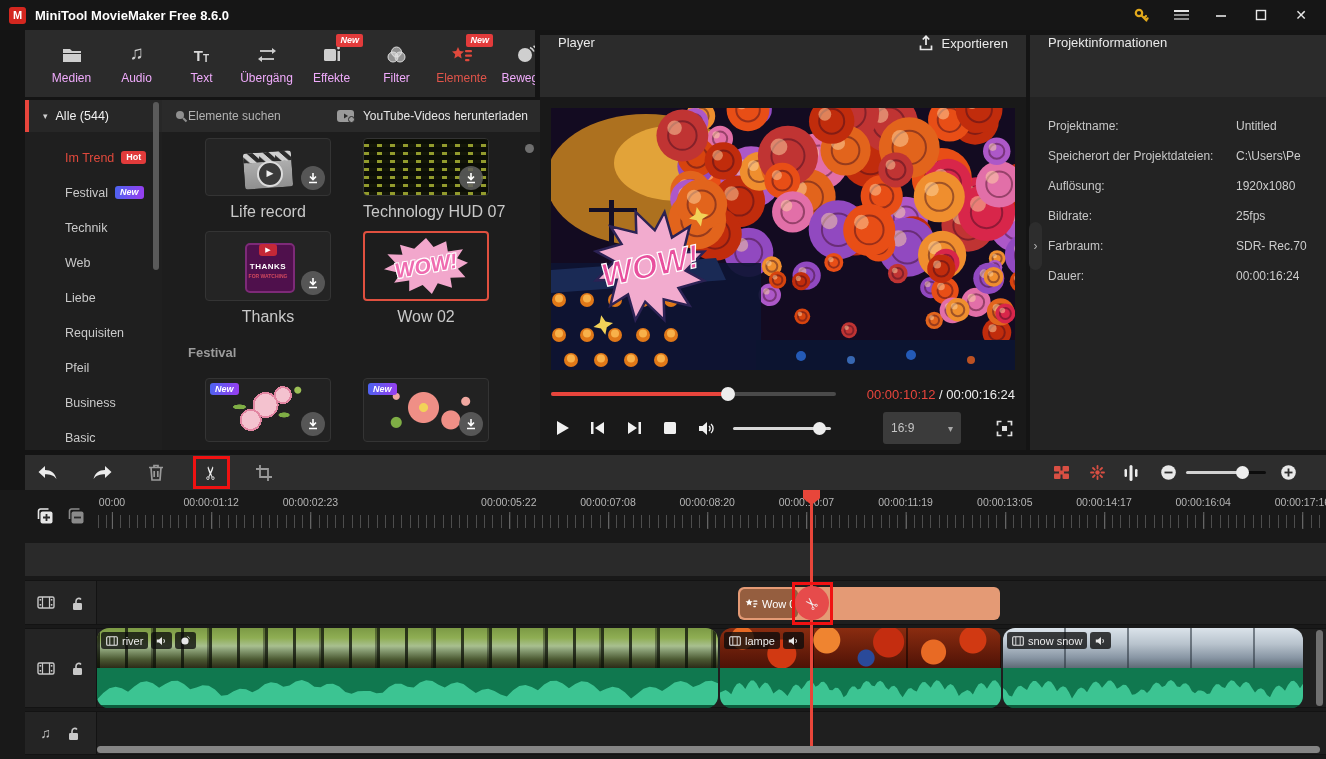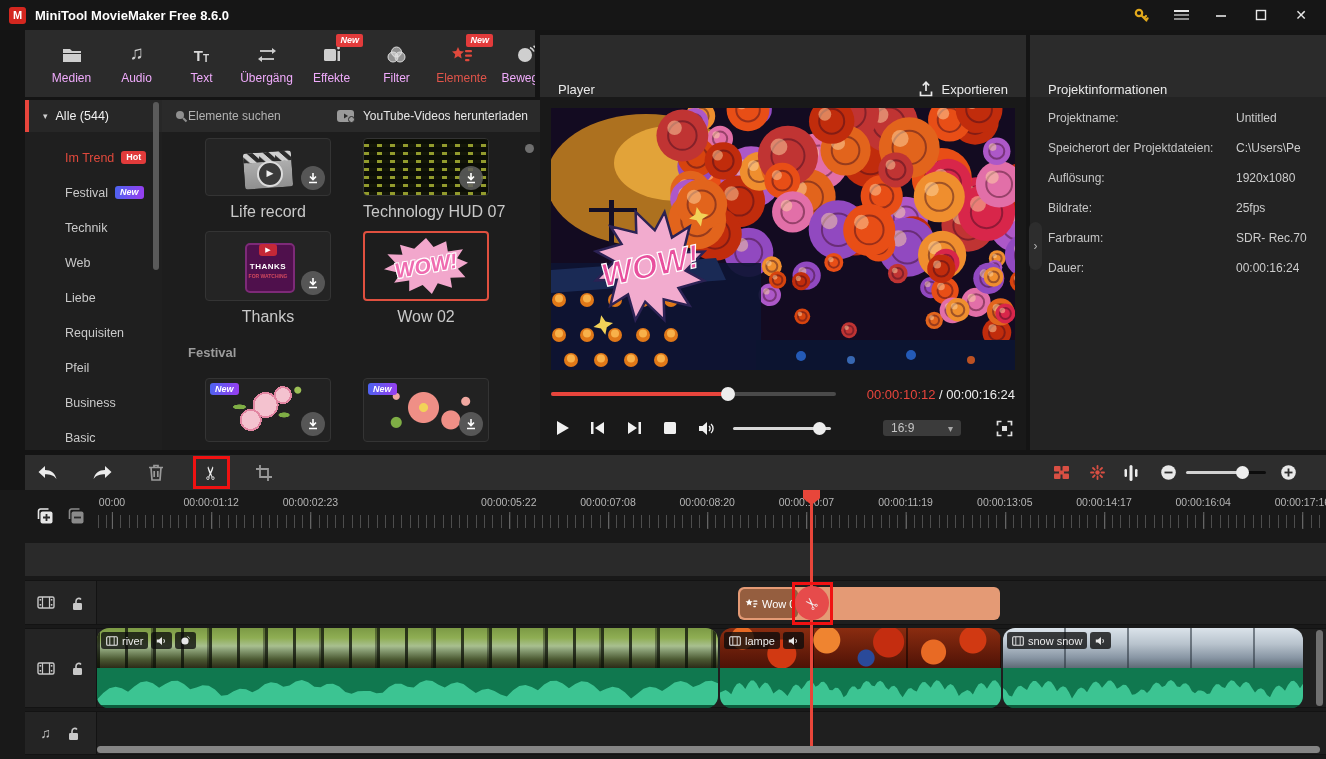--- a/index.html
+++ b/index.html
@@ -95,43 +95,43 @@
 .art-flower2::before{content:"";position:absolute;inset:0;background:
   radial-gradient(circle at 48% 46%,#f2d258 0 4px,transparent 5px),
   radial-gradient(circle at 70% 66%,#ef8f86 0 9px,transparent 10px),
   radial-gradient(circle at 70% 66%,#f2d258 0 3px,transparent 4px),
   radial-gradient(circle at 26% 70%,#7fae45 0 5px,transparent 6px),
   radial-gradient(circle at 82% 36%,#f0a8a0 0 4px,transparent 5px),
   radial-gradient(circle at 26% 28%,#f0a8a0 0 3px,transparent 4px)}
 
 
 .player-panel{position:absolute;left:540px;top:35px;width:486px;height:415px;background:#191919}
-.panel-header{height:62px;background:#2b2b2b;display:flex;align-items:flex-end;padding:0 18px;font-size:13px;color:#eaeaea}
+.panel-header{height:62px;background:#2b2b2b;display:flex;align-items:flex-start;padding:0 18px;font-size:13px;color:#eaeaea}
 .export-btn{margin-left:auto;display:flex;align-items:center;gap:8px;font-size:13px;color:#eaeaea;cursor:default}
 .preview{position:absolute;left:11px;top:73px;width:464px;height:262px;background:#0d0a16;overflow:hidden}
 .progress-row{position:absolute;left:11px;top:351px;width:464px;height:16px;display:flex;align-items:center}
 .progress-track{position:relative;width:285px;height:4px;background:#4a4a4a;border-radius:2px}
 .progress-fill{height:100%;background:#e8453c;border-radius:2px}
 .progress-knob{position:absolute;top:-5px;width:14px;height:14px;border-radius:50%;background:#ededed}
 .time{margin-left:auto;font-size:13px;white-space:nowrap}
 .time-cur{color:#e8453c}
 .time-total,.time-sep{color:#ececec}
 .controls-row{position:absolute;left:11px;top:377px;width:464px;height:32px;display:flex;align-items:center;gap:14px}
 .pbtn{display:flex;align-items:center;justify-content:center;width:22px;height:22px}
 .vol-slider{position:relative;width:98px;height:3px;background:#d8d8d8;border-radius:2px;margin-left:2px}
 .vol-knob{position:absolute;top:-5px;width:13px;height:13px;border-radius:50%;background:#ededed}
-.ratio-select{margin-left:auto;width:78px;height:16px;background:#3b3b3b;border-radius:3px;display:flex;
+.ratio-select{margin-left:auto;width:78px;height:32px;background:#3b3b3b;border-radius:3px;display:flex;
   align-items:center;padding:0 8px;font-size:12px;color:#c4c4c4;gap:6px}
 .ratio-select .sel-caret{margin-left:auto;color:#a8a8a8;font-size:10px}
 .fs-btn{margin-left:18px}
 
 
 .project-panel{position:absolute;left:1030px;top:35px;width:296px;height:415px;background:#232323}
 .info-rows{padding:14px 0 0 18px}
-.info-row{display:flex;height:30px;font-size:12px;color:#c6c6c6}
+.info-row{display:flex;height:30px;align-items:center;font-size:12px;color:#c6c6c6}
 .info-label{width:188px;flex:none;white-space:nowrap}
 .info-value{white-space:nowrap;overflow:hidden;color:#cccccc}
 .collapse-tab{position:absolute;left:-1px;top:187px;width:13px;height:48px;background:#2d2d2d;border-radius:7px;
   display:flex;align-items:center;justify-content:center;color:#b0b0b0;font-size:12px}
 
 
 .timeline-toolbar{position:absolute;left:25px;top:455px;width:1301px;height:35px;background:#2d2d2d}
 .tt-btn{position:absolute;top:3px;width:30px;height:29px;display:flex;align-items:center;justify-content:center}
 .scissors-glyph{color:#f0f0f0;font-size:18px;transform:rotate(-90deg);display:inline-block}
 .zoom-slider{position:absolute;left:1161px;top:16px;width:80px;height:3px;border-radius:2px;

